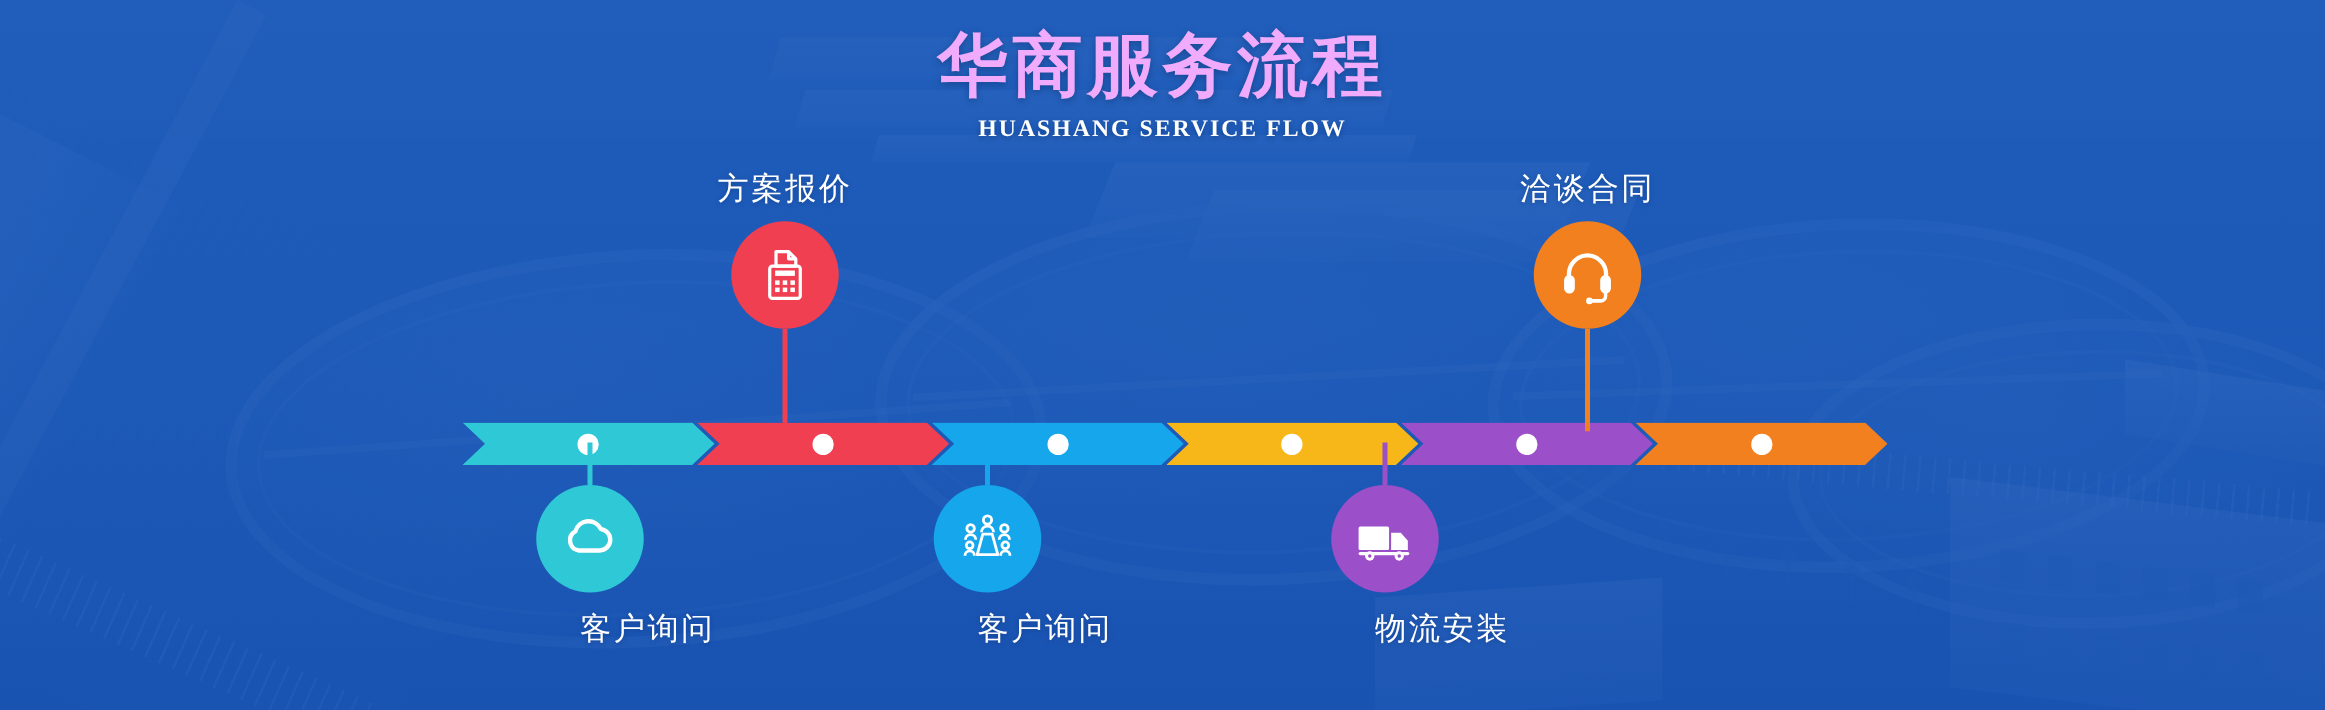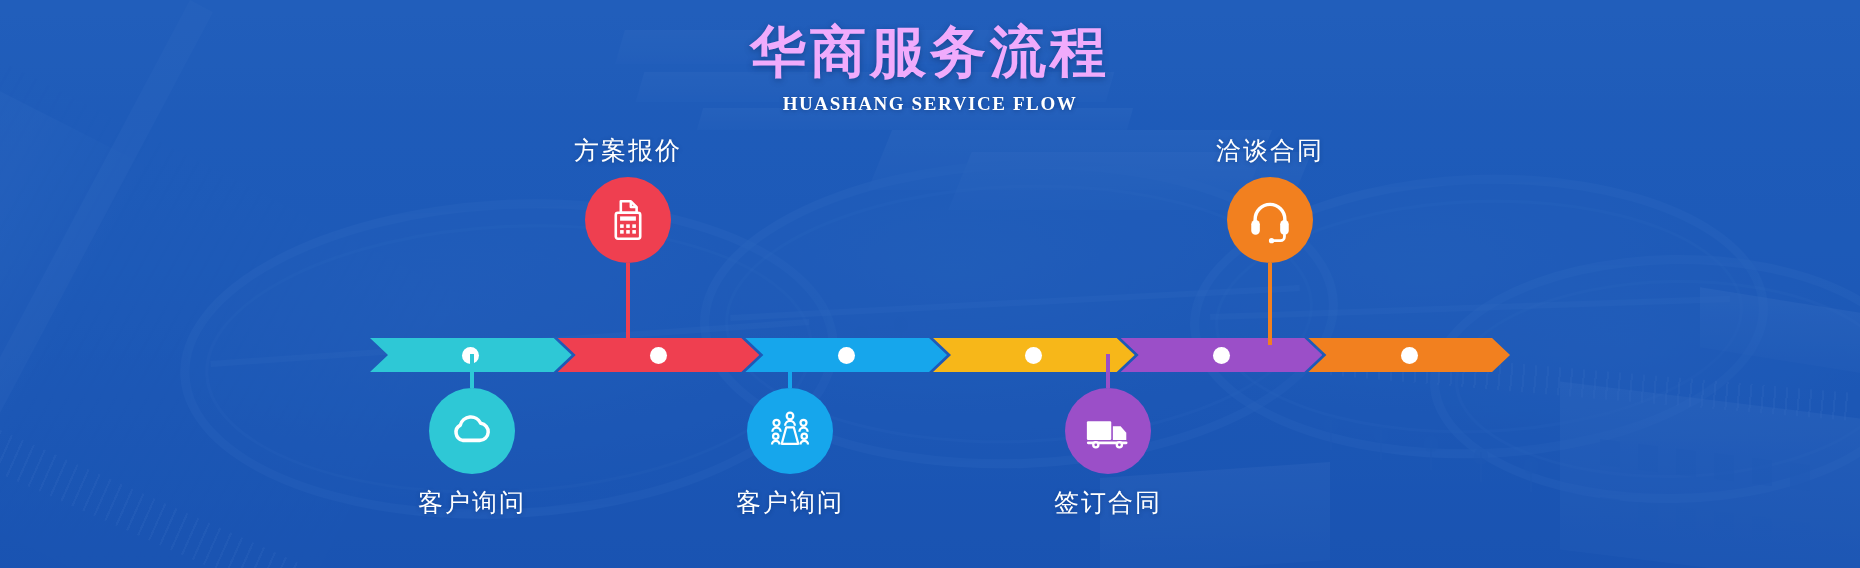--- a/index.html
+++ b/index.html
@@ -256,21 +256,21 @@
     white-space: nowrap;
     text-shadow: 0 1px 4px rgba(8,40,95,0.40);
   }
 
   
   .node.up   { top: 134px; }
   .node.up .label { margin-bottom: 10px; }
   .node.up .stem { height: 82px; }
 
   
-  .node.down { top: 354px; }
+  .node.down { top: 354px; text-align: right; }
   .node.down .stem { height: 34px; }
   .node.down .label { margin-top: 12px; }
 </style>
 </head>
 <body>
 
 <div class="banner">
 
   <div class="bg-photo">
     <div class="bg-sky"></div>
@@ -423,21 +423,21 @@
             <rect x="6" y="45" width="50" height="3.2" rx="1.6"></rect>
             <circle cx="17" cy="49" r="4.6"></circle>
             <circle cx="46" cy="49" r="4.6"></circle>
           </g>
           <g fill="#9b4fc8">
             <circle cx="17" cy="49" r="1.7"></circle>
             <circle cx="46" cy="49" r="1.7"></circle>
           </g>
         </svg>
       </div>
-      <div class="label">签订合同</div>
+      <div class="label">物流安装</div>
     </div>
 
     <div class="node up" style="left:1170px">
       <div class="label">洽谈合同</div>
       <div class="circle" style="background:#f2801f">
         <svg width="50" height="50" viewBox="0 0 64 64" aria-hidden="true">
           <path d="M13 36V31a19 19 0 0 1 38 0v5" fill="none" stroke="#ffffff" stroke-width="4.4" stroke-linecap="round"></path>
           <rect x="8" y="32" width="11" height="19" rx="5.5" fill="#ffffff"></rect>
           <rect x="45" y="32" width="11" height="19" rx="5.5" fill="#ffffff"></rect>
           <path d="M50.5 51v2.5a5 5 0 0 1-5 5H37" fill="none" stroke="#ffffff" stroke-width="3.6" stroke-linecap="round"></path>

